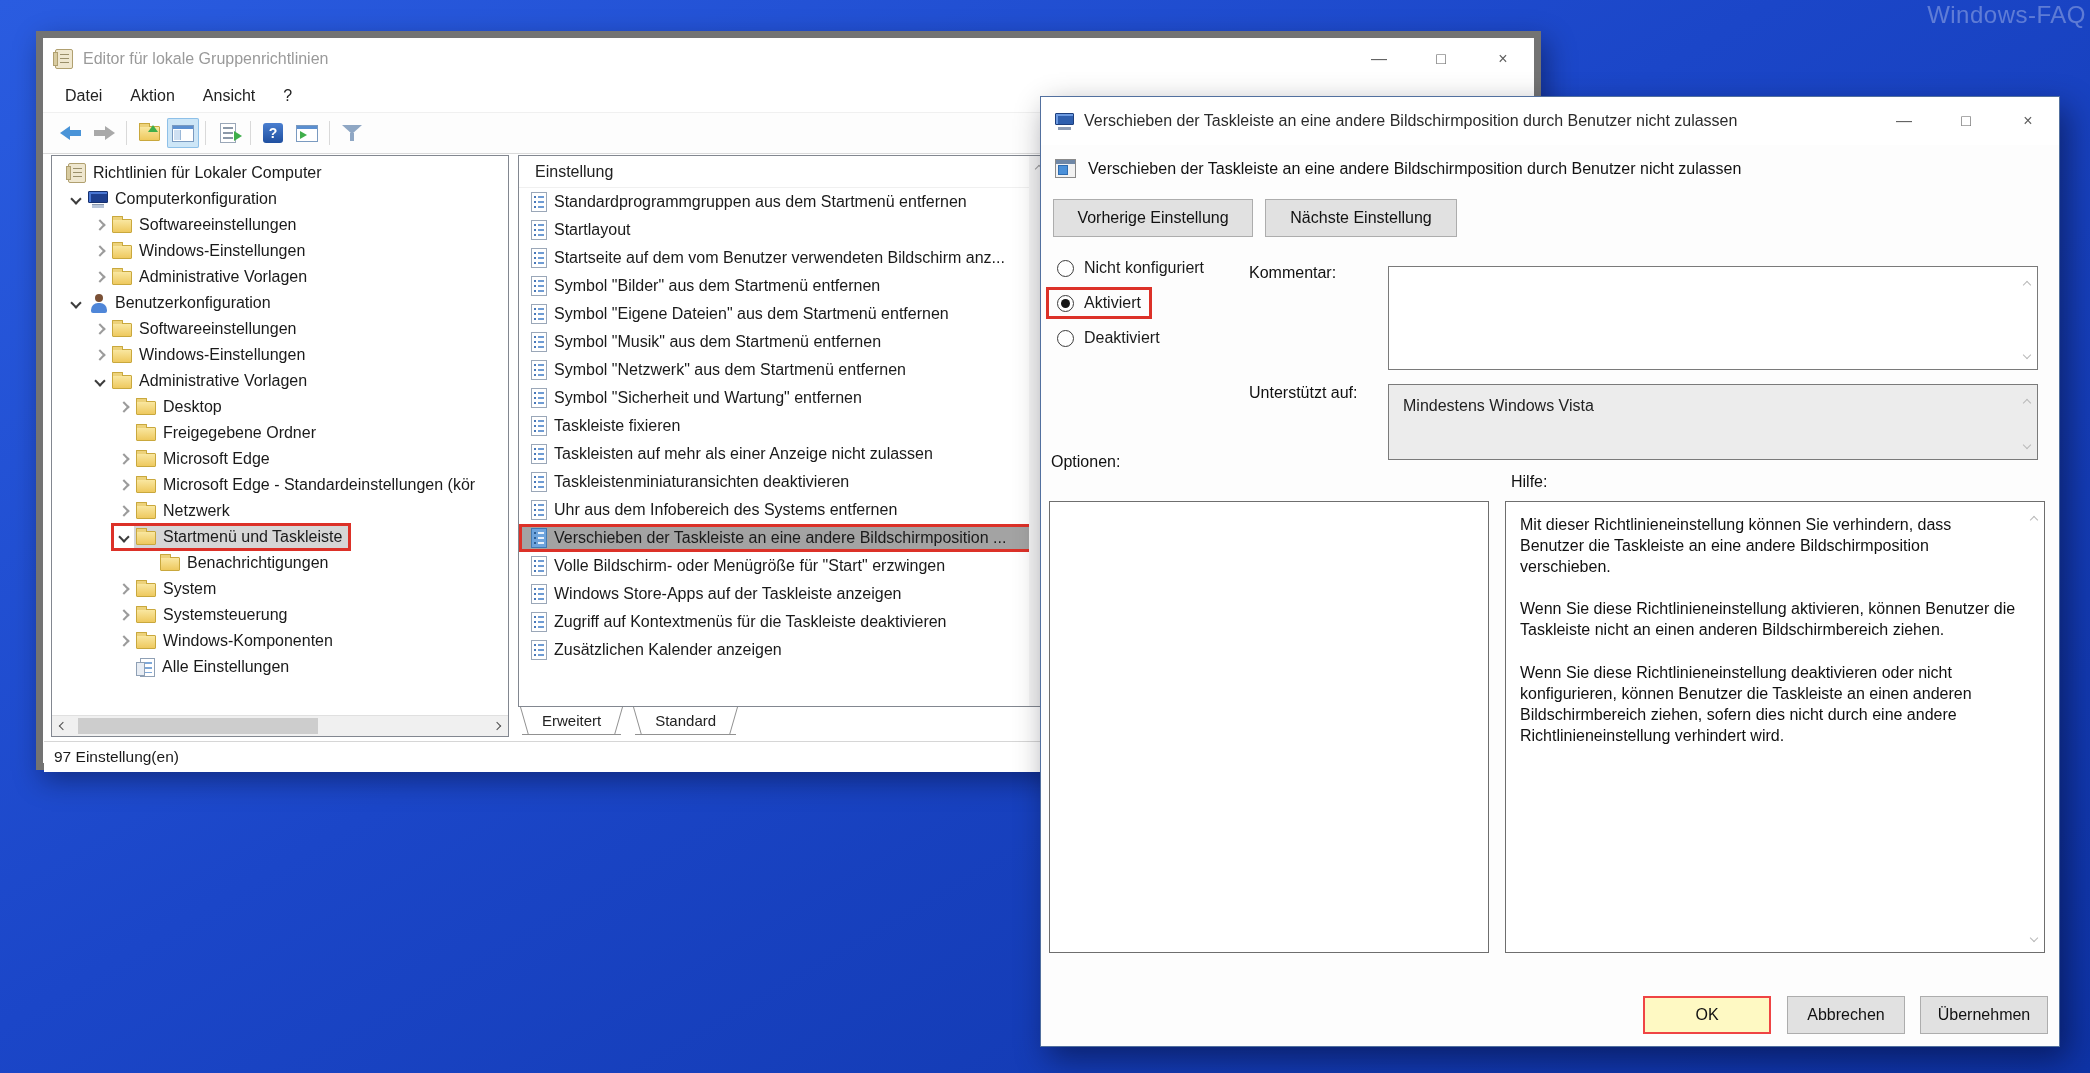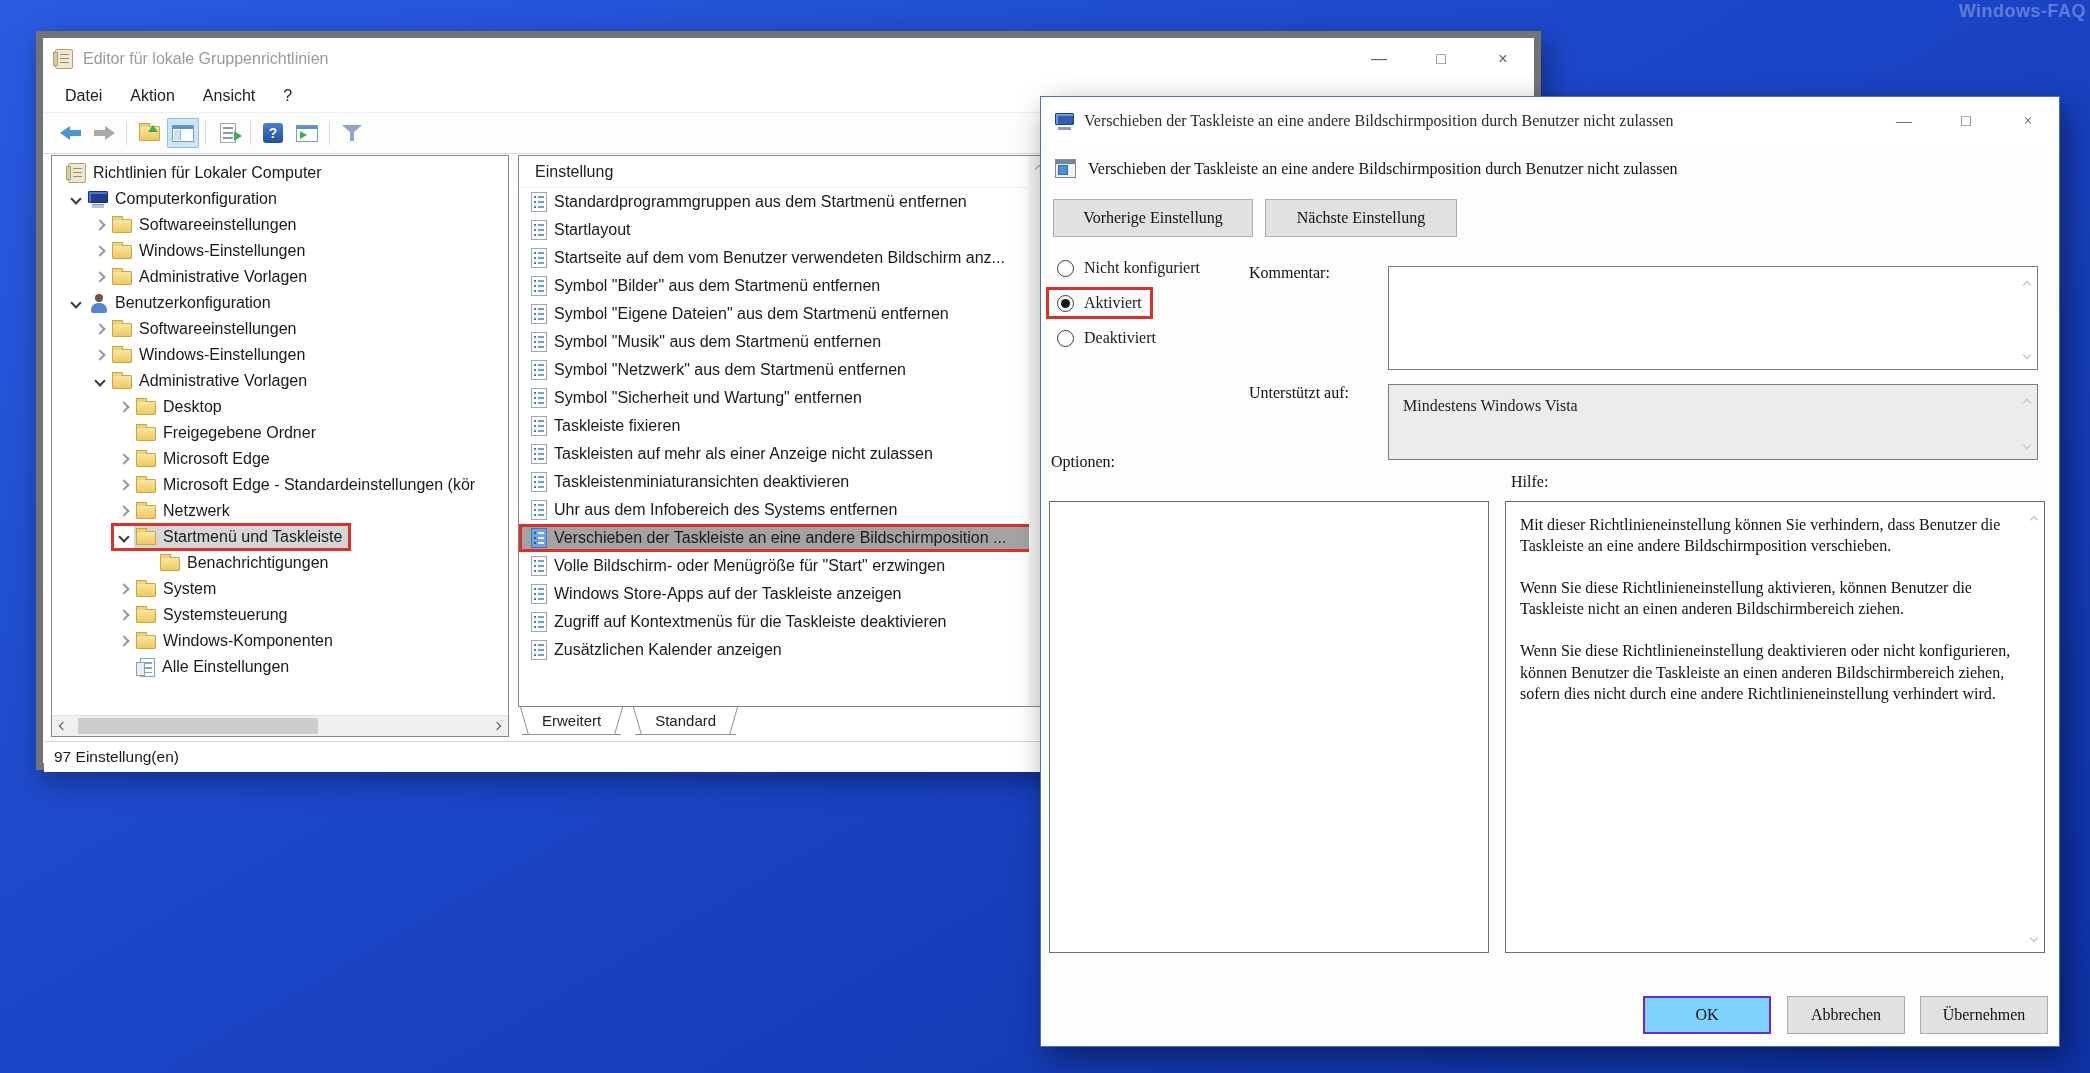--- a/index.html
+++ b/index.html
@@ -3,37 +3,37 @@
 <meta charset="utf-8">
 <style>
   * { margin:0; padding:0; box-sizing:border-box; }
   html,body { width:2090px; height:1073px; }
   body {
     font-family:"Liberation Sans", sans-serif;
     position:relative; overflow:hidden;
     background:linear-gradient(150deg,#2a5ce0 0%,#1b46c8 45%,#0e33a6 100%);
     color:#1a1a1a;
   }
-  .watermark { position:absolute; top:1px; right:4px; font-size:18px; font-weight:bold;
+  .watermark { position:absolute; top:1px; right:4px; font-size:24px; font-weight:normal;
     color:rgba(255,255,255,.30); letter-spacing:.5px; }
 
   
   .chev { display:inline-block; width:8px; height:8px;
     border-right:2px solid #9b9b9b; border-bottom:2px solid #9b9b9b; }
   .chev.r { transform:rotate(-45deg); }
   .chev.d { transform:rotate(45deg); border-color:#3c3c3c; }
   .chev.u { transform:rotate(-135deg); }
   .chev.l { transform:rotate(135deg); }
   .chev.s { width:6px; height:6px; border-width:1.5px; }
   .chev.faint { border-color:#b9b9b9; }
   .chev.dark { border-color:#4d4d4d; }
 
   .btn { background:#e1e1e1; border:1px solid #adadad; display:flex;
     align-items:center; justify-content:center; font-size:16px; color:#111; }
-  .btn.default { border:2px solid #6d28d9; background:#7dd3fc; }
+  .btn.default { border:2px solid #ef4444; background:#fef9c3; }
 
   .annotated { outline:3px solid #dc3128; outline-offset:0px; }
 
   
   .main-window { position:absolute; left:36px; top:31px; width:1505px; height:739px;
     background:#fff; border:7px solid #737373; box-shadow:6px 10px 26px rgba(0,0,20,.40); }
   .titlebar { height:42px; display:flex; align-items:center; padding-left:12px; background:#fff; }
   .titlebar .title { font-size:16px; margin-left:10px; }
   .titlebar .title.inactive { color:#9a9a9a; }
   .titlebar .title.active { color:#2b2b2b; }
@@ -163,21 +163,21 @@
     background:#919191; transform:skewX(16deg); }
   .tab::after { content:''; position:absolute; right:2px; top:0; bottom:-1px; width:1px;
     background:#919191; transform:skewX(-16deg); }
 
   .statusbar { position:absolute; left:1px; right:1px; top:703px; height:31px; background:#fff;
     border-top:1px solid #d6d6d6; display:flex; align-items:center; padding-left:10px;
     font-size:15.5px; color:#1a1a1a; }
 
   
   .dialog { position:absolute; left:1040px; top:96px; width:1020px; height:951px; z-index:10;
-    background:#fdfdfd; border:1px solid #52709f; box-shadow:8px 12px 30px rgba(0,0,20,.45);font-family:Liberation Serif, serif; }
+    background:#fdfdfd; border:1px solid #52709f; box-shadow:8px 12px 30px rgba(0,0,20,.45); }
   .dialog .titlebar { height:48px; padding-left:14px; }
   .ic-monitor { width:19px; height:17px; }
   .ic-monitor::before { content:''; position:absolute; left:0; right:0; top:0; bottom:5px;
     background:#2f5fae; border:1px solid #1d3f7e; box-shadow:inset 2px 2px 0 #6d9ae0; border-radius:1px; }
   .ic-monitor::after { content:''; position:absolute; bottom:0; left:3px; right:3px; height:3px;
     background:#8e9cb4; }
   .ic-policy { width:21px; height:19px; background:#f2f2f2; border:1px solid #8a8a8a; }
   .ic-policy::before { content:''; position:absolute; top:0; left:0; right:0; height:4px; background:#6f87a6; }
   .ic-policy::after { content:''; position:absolute; left:2px; bottom:2px; width:8px; height:8px;
     background:#4a90d9; border:1px solid #2f6cb0; }

